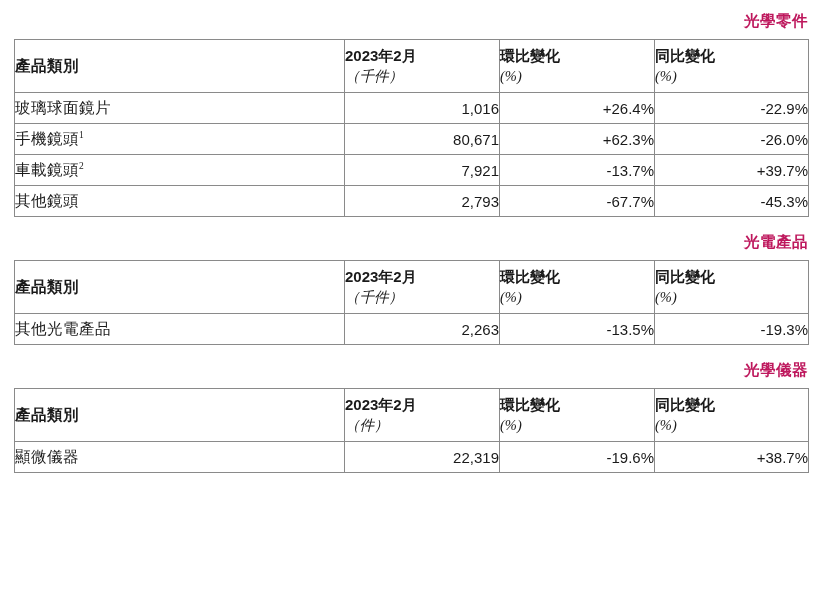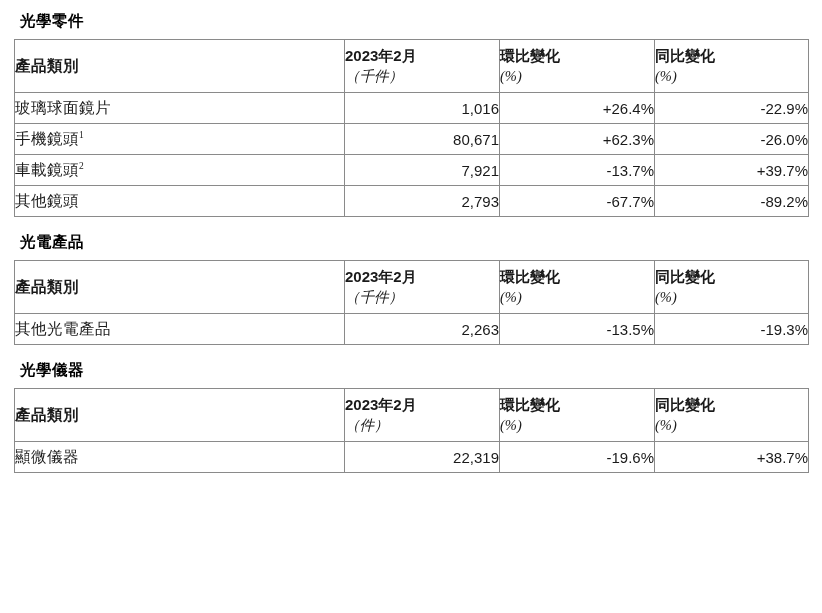--- a/index.html
+++ b/index.html
@@ -22,22 +22,23 @@
     padding: 6px 14px 0 14px;
   }
   .section {
     margin-bottom: 0;
   }
   .section-title {
     font-family: "Liberation Sans", "DejaVu Sans", sans-serif;
     font-size: 15.5px;
     font-weight: bold;
     letter-spacing: 0.5px;
-    color: #000000;
+    color: #be185d;
     padding: 5px 0 7px 6px;
+    text-align: right;
   }
   table.data-table {
     border-collapse: collapse;
     width: 794px;
     table-layout: fixed;
     font-size: 15px;
     padding-left: 36px;
   }
   table.data-table td,
   table.data-table th {
@@ -144,21 +145,21 @@
         <tr>
           <td class="cat"><span>車載鏡頭</span><sup>2</sup></td>
           <td class="num">7,921</td>
           <td class="num">-13.7%</td>
           <td class="num">+39.7%</td>
         </tr>
         <tr>
           <td class="cat"><span>其他鏡頭</span></td>
           <td class="num">2,793</td>
           <td class="num">-67.7%</td>
-          <td class="num">-89.2%</td>
+          <td class="num">-45.3%</td>
         </tr>
       </tbody>
     </table>
   </div>
 
   <div class="spacer-a"></div>
 
   <div class="section">
     <div class="section-title">光電產品</div>
     <table class="data-table">

